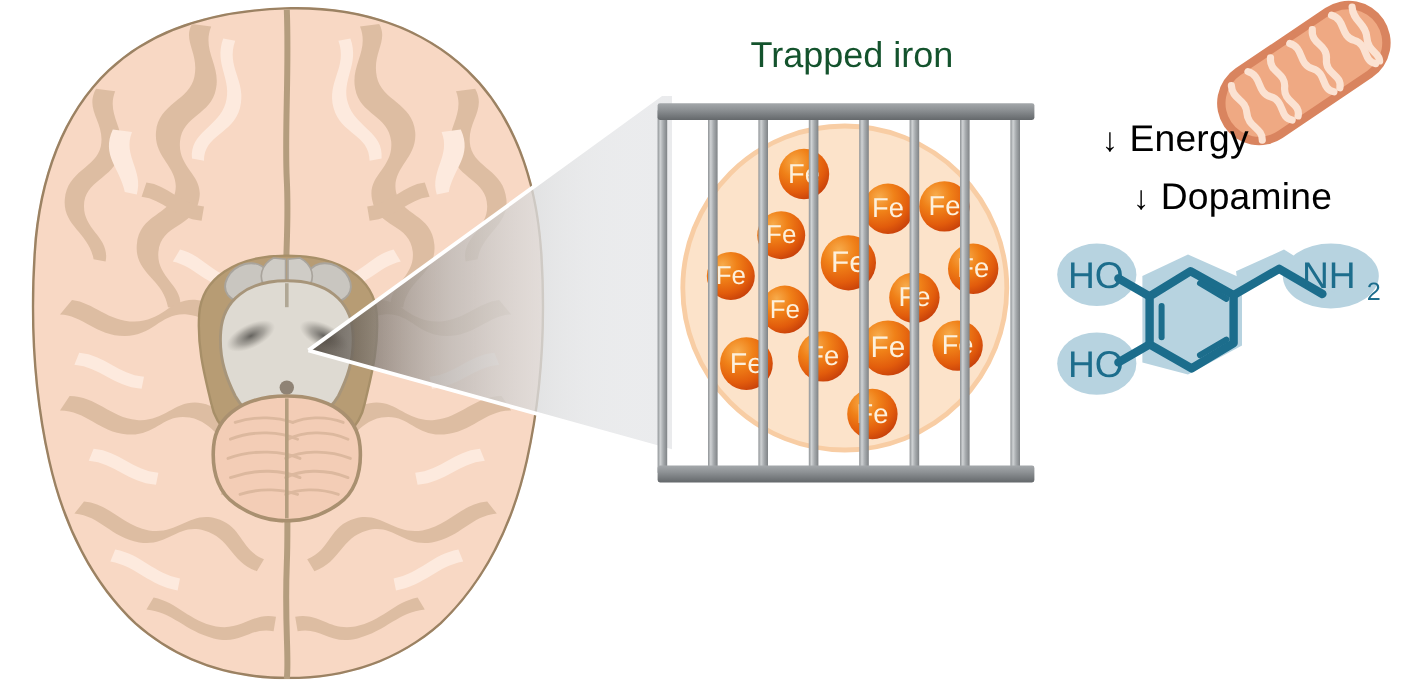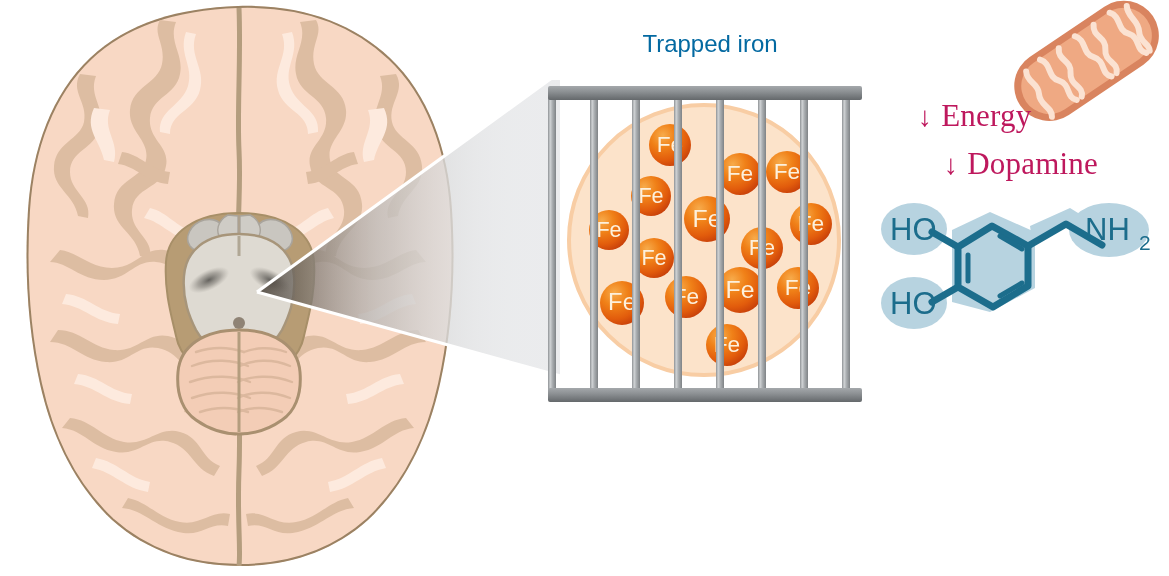--- a/index.html
+++ b/index.html
@@ -25,30 +25,30 @@
   #cage-svg    { left: 540px; top: 80px; width: 340px; height: 340px; }
   #mito-svg    { left: 1000px; top: 0;   width: 169px; height: 130px; }
   #dopa-svg    { left: 880px; top: 192px; width: 289px; height: 145px; }
 
   #cage-title {
     position: absolute;
     left: 540px;
     top: 30px;
     width: 340px;
     text-align: center;
-    font-size: 24px;
-    color: #0369a1;
+    font-size: 30px;
+    color: #14532d;
     font-family: "Liberation Sans", sans-serif;
     white-space: nowrap;
   }
   .stat-line {
     position: absolute;
     font-size: 31px;
-    color: #be185d;
-    font-family: Liberation Serif, serif;
+    color: #000000;
+    font-family: Liberation Sans, sans-serif;
     white-space: nowrap;
     letter-spacing: 0.2px;
     text-align: center;
   }
   #stat-energy   { left: 918px; top: 98px; }
   #stat-dopamine { left: 944px; top: 146px; }
   .arrow-glyph {
     display: inline-block;
     font-size: 28px;
     vertical-align: baseline;

